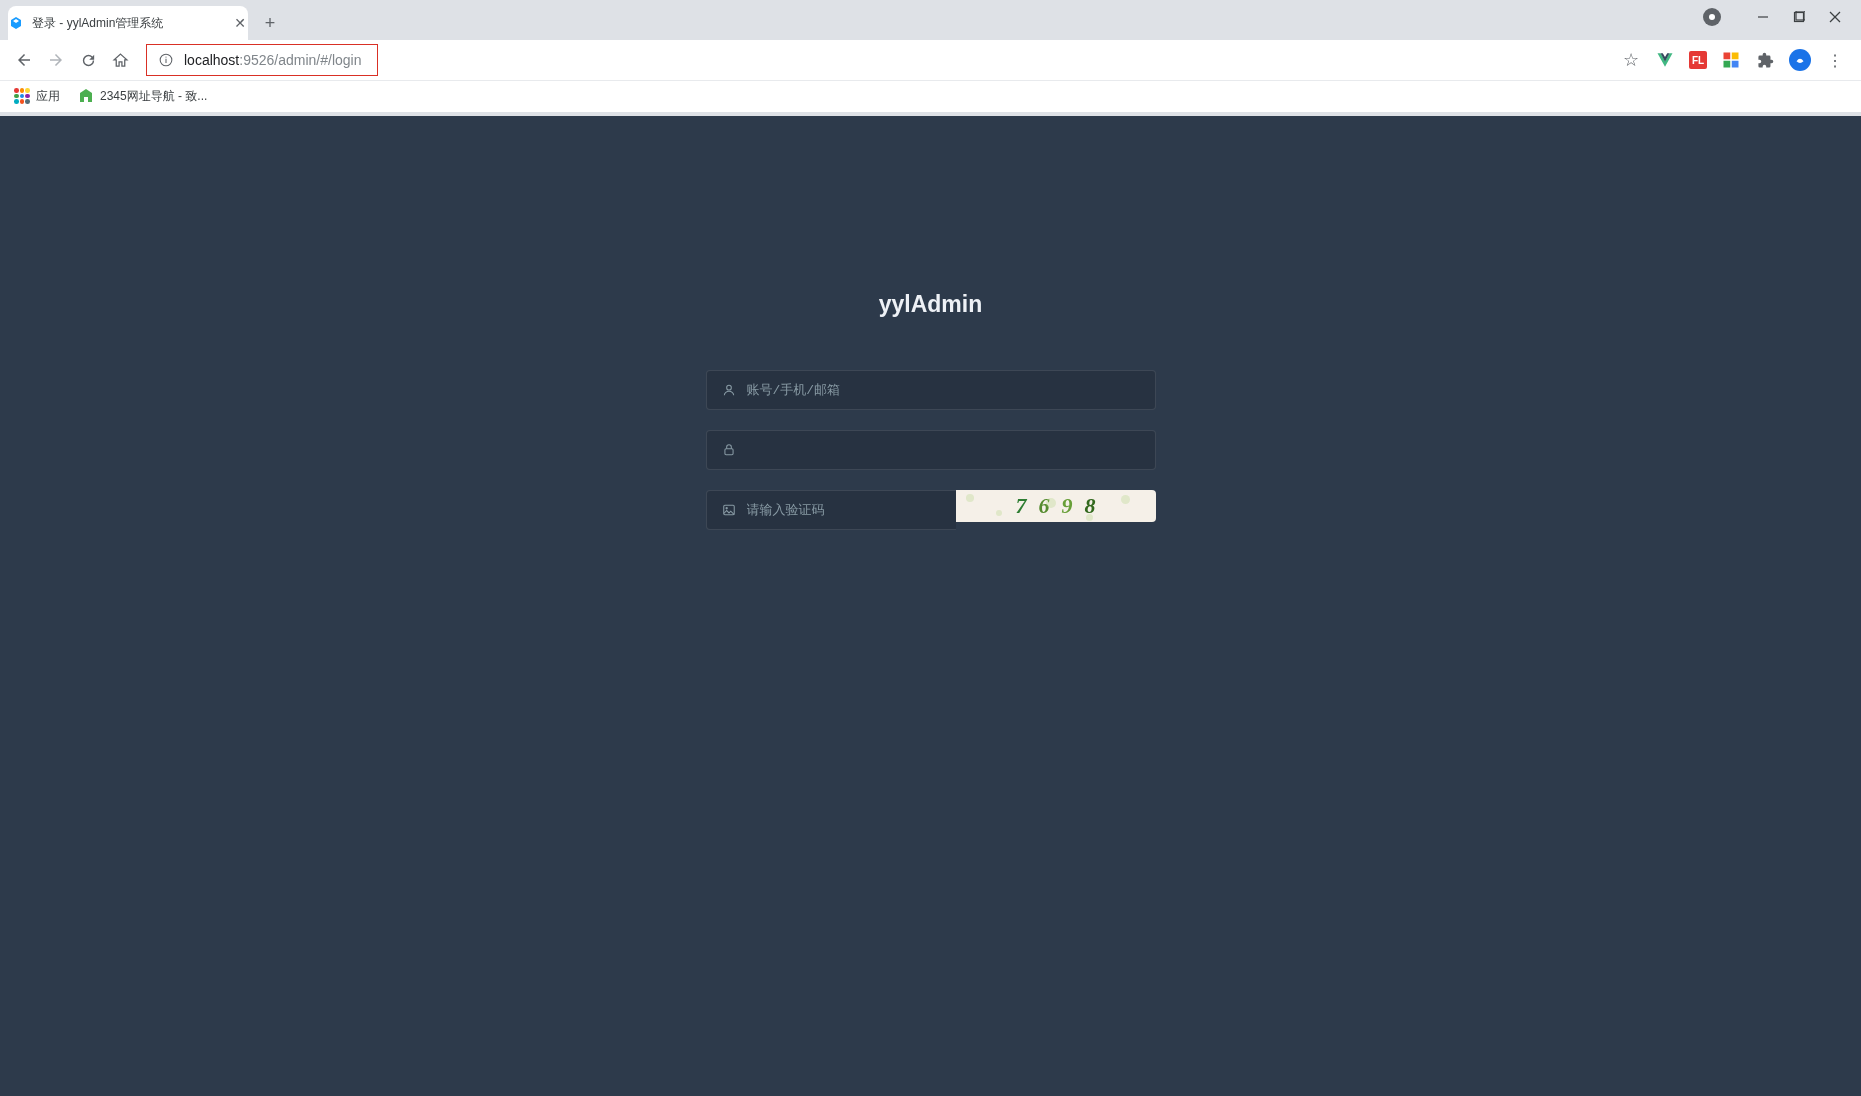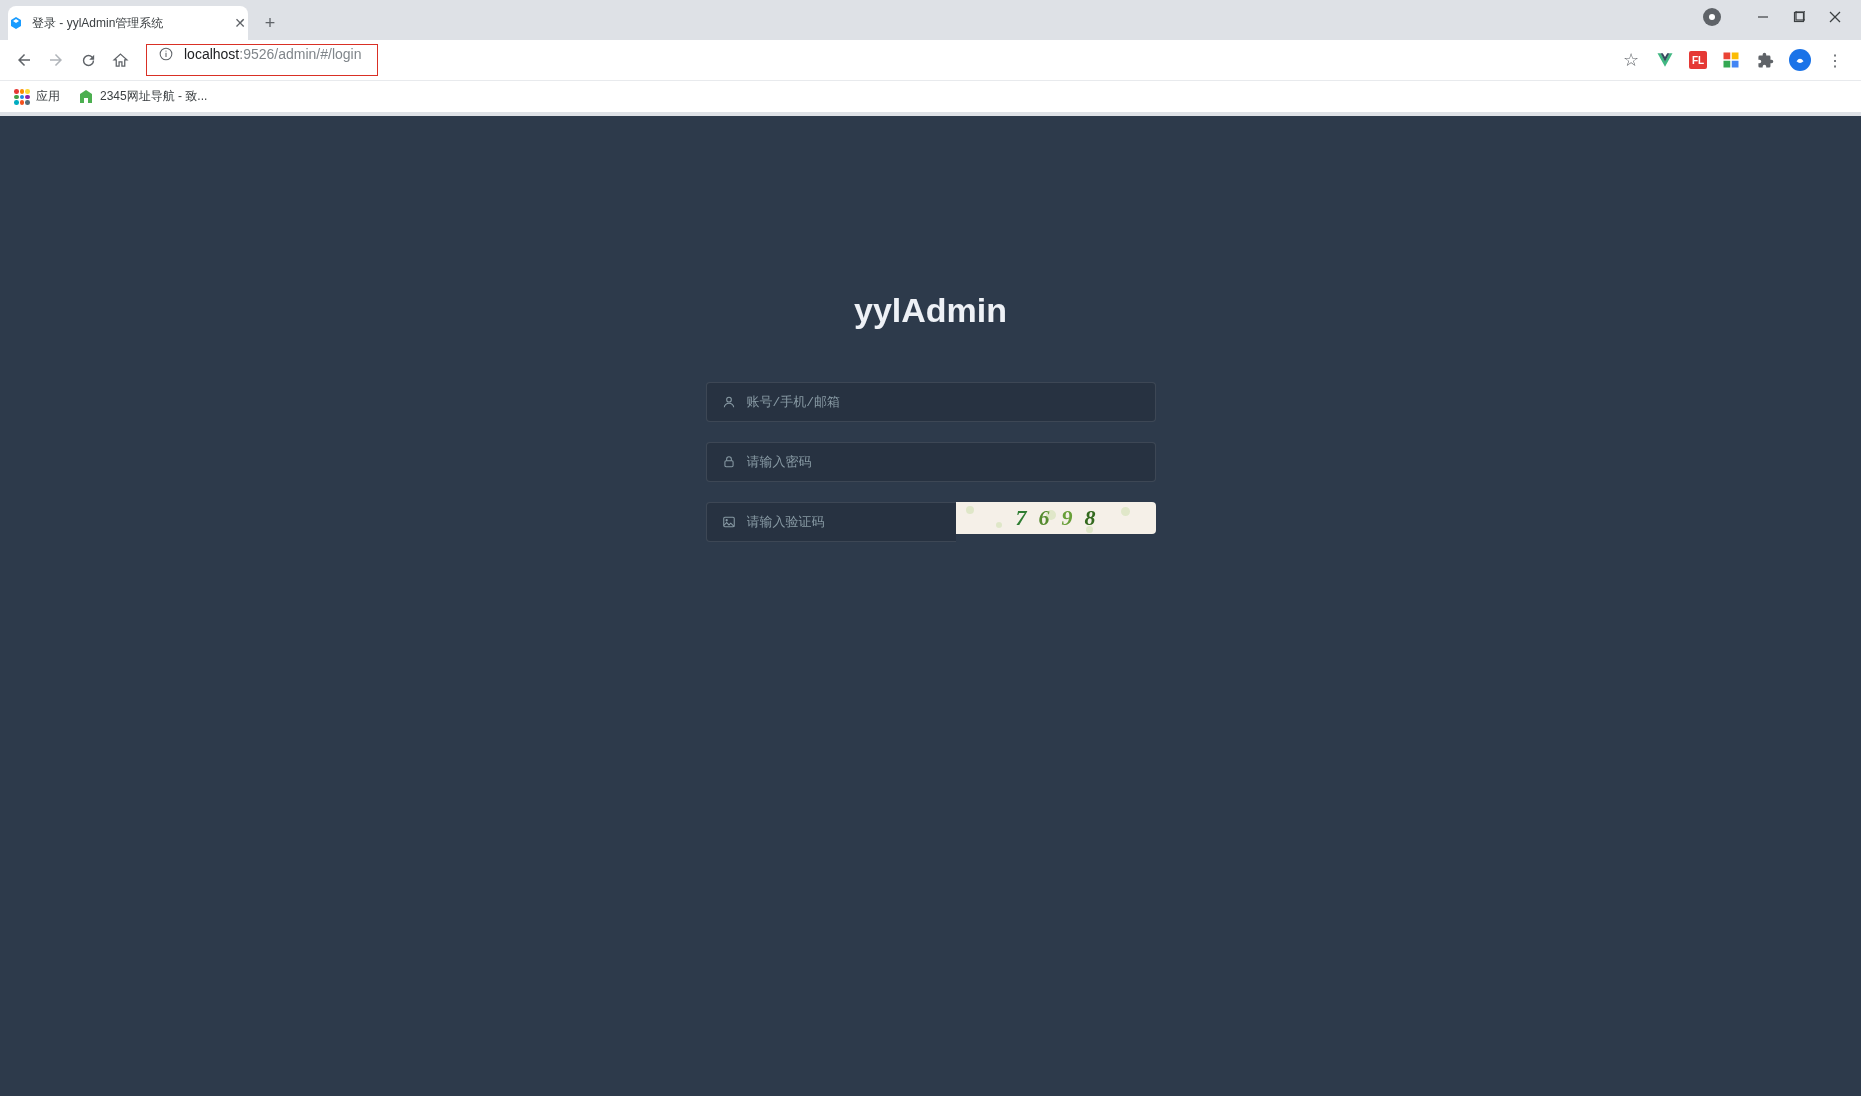--- a/index.html
+++ b/index.html
@@ -121,21 +121,21 @@
       cursor: pointer;
       border-radius: 50%;
     }
     .nav-btn.disabled {
       color: #b0b4b9;
     }
     .address-bar {
       flex: 1;
       height: 28px;
       display: flex;
-      align-items: flex-start;
+      align-items: center;
       padding: 0 12px;
       font-size: 14px;
       margin: 0 8px;
       position: relative;
     }
     .url-highlight-box {
       position: absolute;
       left: 0;
       top: -2px;
       height: 32px;
@@ -184,21 +184,21 @@
       border-top: 1px solid #e8eaed;
       display: flex;
       align-items: center;
       padding: 0 14px;
       gap: 18px;
       font-size: 12px;
       color: #3c4043;
     }
     .bookmark-item {
       display: flex;
-      align-items: flex-end;
+      align-items: flex-start;
       gap: 6px;
       cursor: pointer;
     }
     .apps-icon {
       width: 16px;
       height: 16px;
       display: grid;
       grid-template-columns: repeat(3, 1fr);
       grid-template-rows: repeat(3, 1fr);
       gap: 1px;
@@ -224,21 +224,21 @@
     .page {
       background: #2d3a4b;
       height: 980px;
       display: flex;
       flex-direction: column;
       align-items: center;
       padding-top: 175px;
     }
     .login-title {
       color: #eef1f6;
-      font-size: 34px;
+      font-size: 23px;
       font-weight: bold;
       margin-bottom: 52px;
     }
     .login-form {
       width: 450px;
       display: flex;
       flex-direction: column;
       gap: 20px;
     }
     .form-row {
@@ -473,21 +473,20 @@
       <input class="form-input" type="text" placeholder="账号/手机/邮箱" style="">
     </div>
 
     <div class="form-row">
       <span class="form-icon">
         <svg width="14" height="14" viewBox="0 0 24 24">
             <rect x="5" y="10" width="14" height="10" rx="2" fill="none" stroke="currentColor" stroke-width="1.8"></rect>
             <path d="M8 10V7a4 4 0 018 0v3" fill="none" stroke="currentColor" stroke-width="1.8"></path>
           </svg>
       </span>
-      <input class="form-input" type="password" placeholder="请输入密码" style="">
     </div>
 
     <div class="form-row-split">
       <div class="form-row">
         <span class="form-icon">
           <svg width="14" height="14" viewBox="0 0 24 24">
               <rect x="3" y="4" width="18" height="16" rx="2" fill="none" stroke="currentColor" stroke-width="1.8"></rect>
               <circle cx="8" cy="9" r="2" fill="currentColor"></circle>
               <path d="M3 18l5-5 4 4 3-3 6 6" fill="none" stroke="currentColor" stroke-width="1.8"></path>
             </svg>

